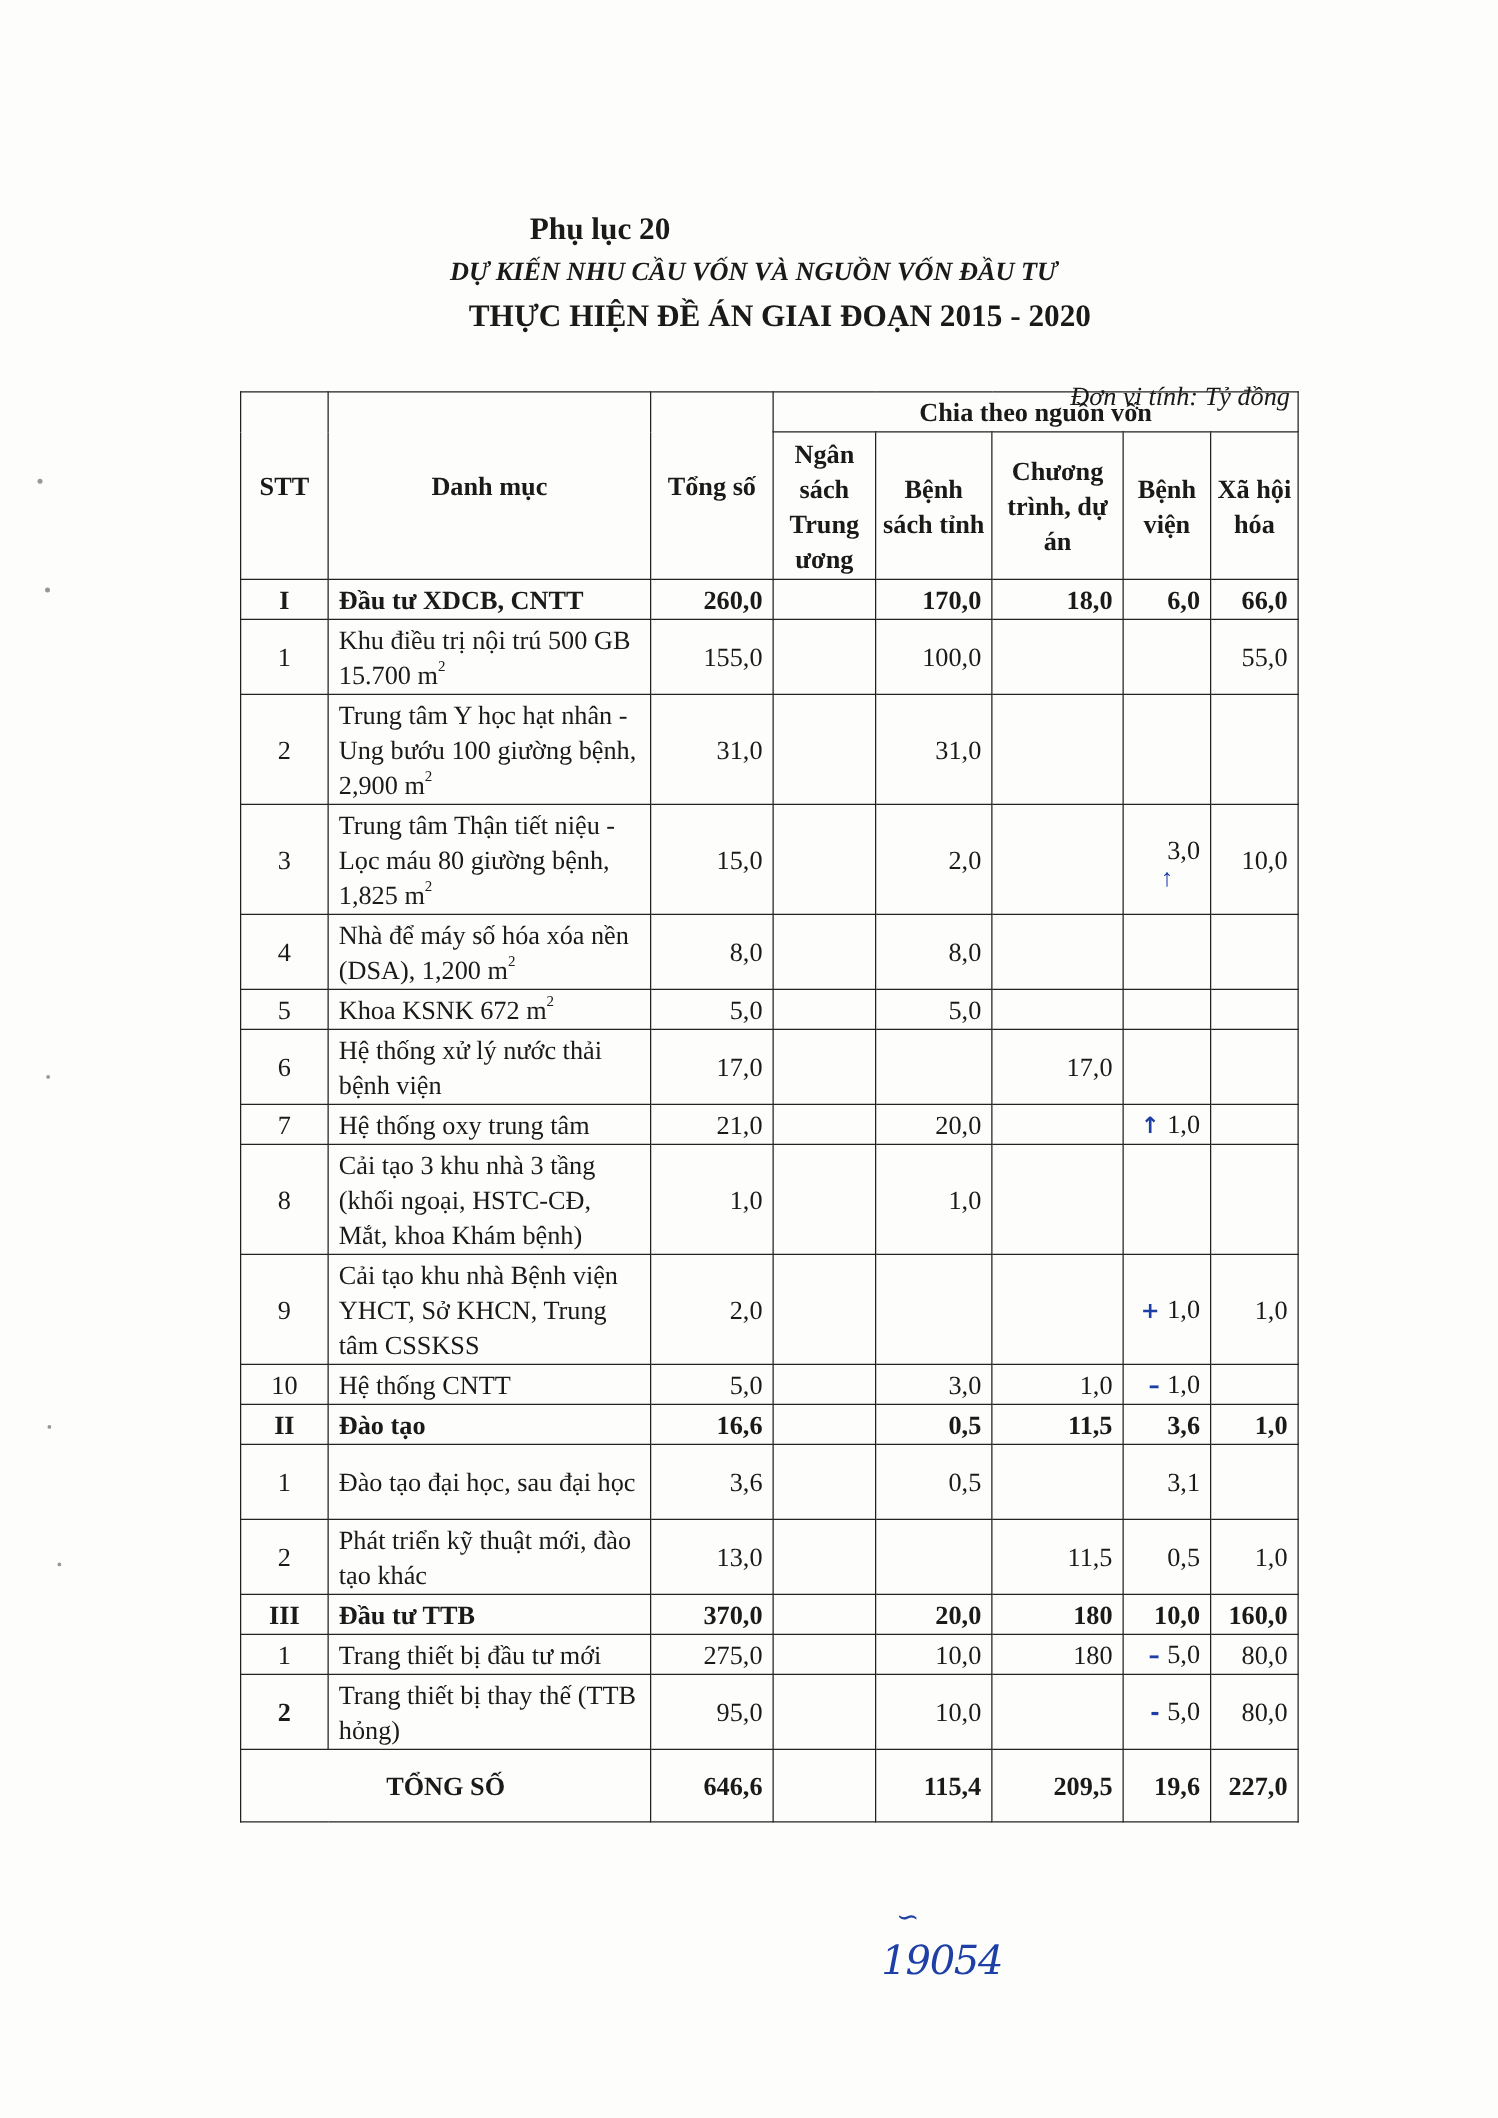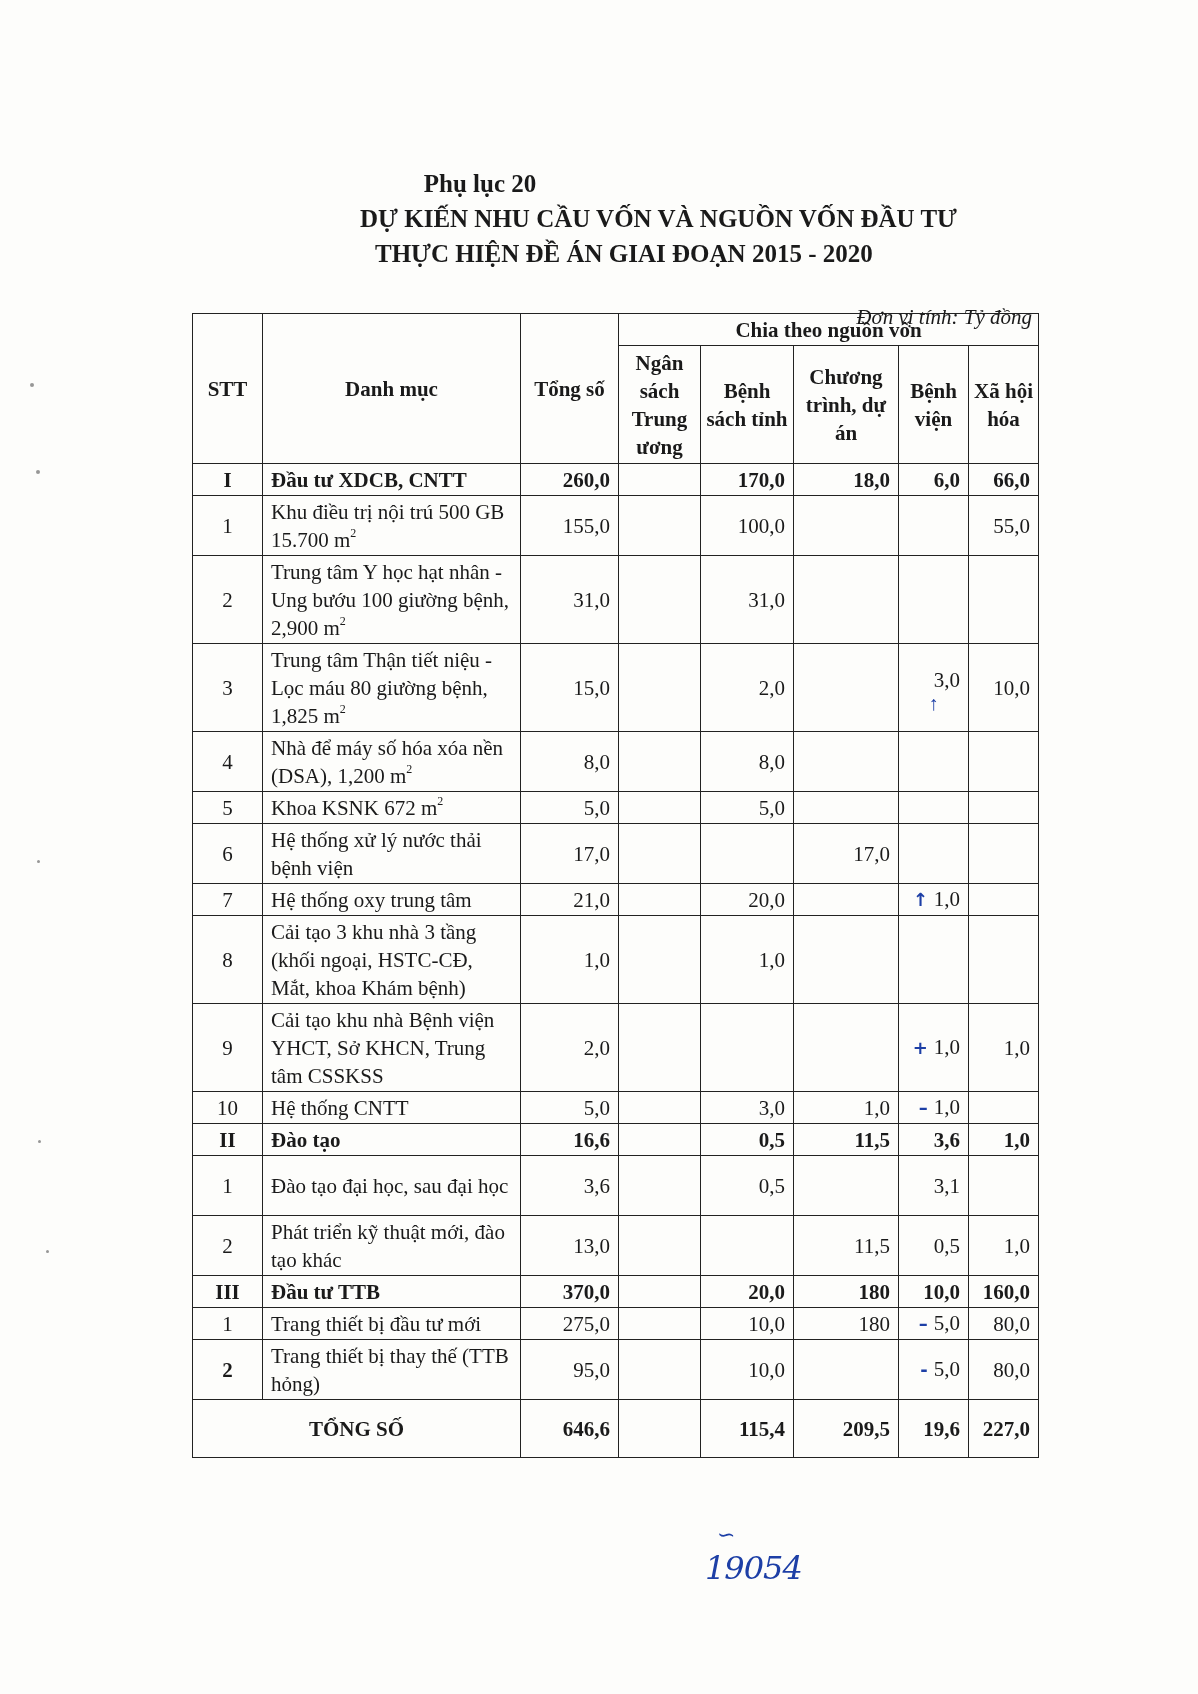--- a/index.html
+++ b/index.html
@@ -7,21 +7,21 @@
       width: 1198px; height: 1694px;
       background: #fdfdfb;
       position: relative;
       overflow: hidden;
       font-family: "Liberation Serif", "DejaVu Serif", serif;
       color: #1a1a1a;
     }
     .scan-speck { position: absolute; background: #444; border-radius: 50%; opacity: .55; }
     .header { position: absolute; left: 0; width: 1198px; text-align: center; font-weight: bold; }
     .h-appendix { top: 170px; font-size: 25px; left: 300px; width: 360px; }
-    .h-title1 { top: 205px; font-size: 25px; left: 360px; width: 660px; text-align: left; }
+    .h-title1 { top: 205px; font-size: 21px; left: 360px; width: 660px; text-align: left; font-style: italic; }
     .h-title2 { top: 240px; font-size: 25px; left: 375px; width: 620px; text-align: left; }
     .unit { position: absolute; top: 279px; left: 780px; width: 252px; text-align: right;
             font-style: italic; font-size: 21px; margin-top: 26px; }
 
     table.budget {
       position: absolute; left: 192px; top: 313px;
       width: 846px;
       border-collapse: collapse;
       table-layout: fixed;
       font-size: 21px;

